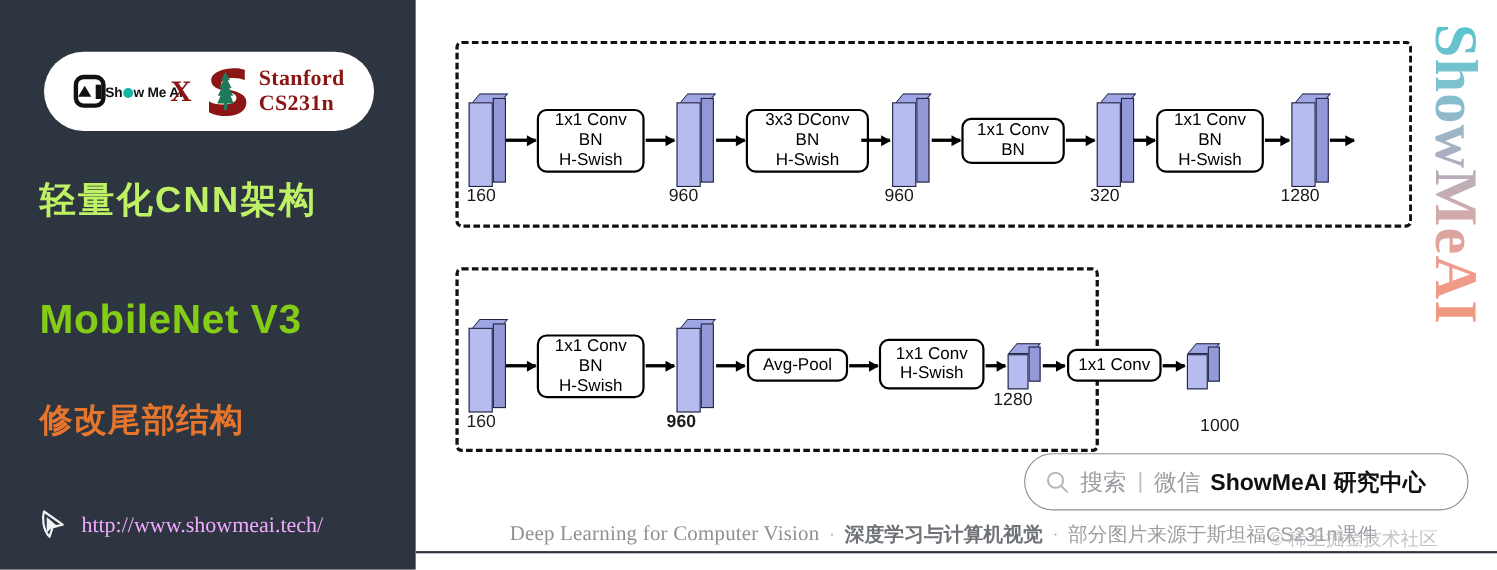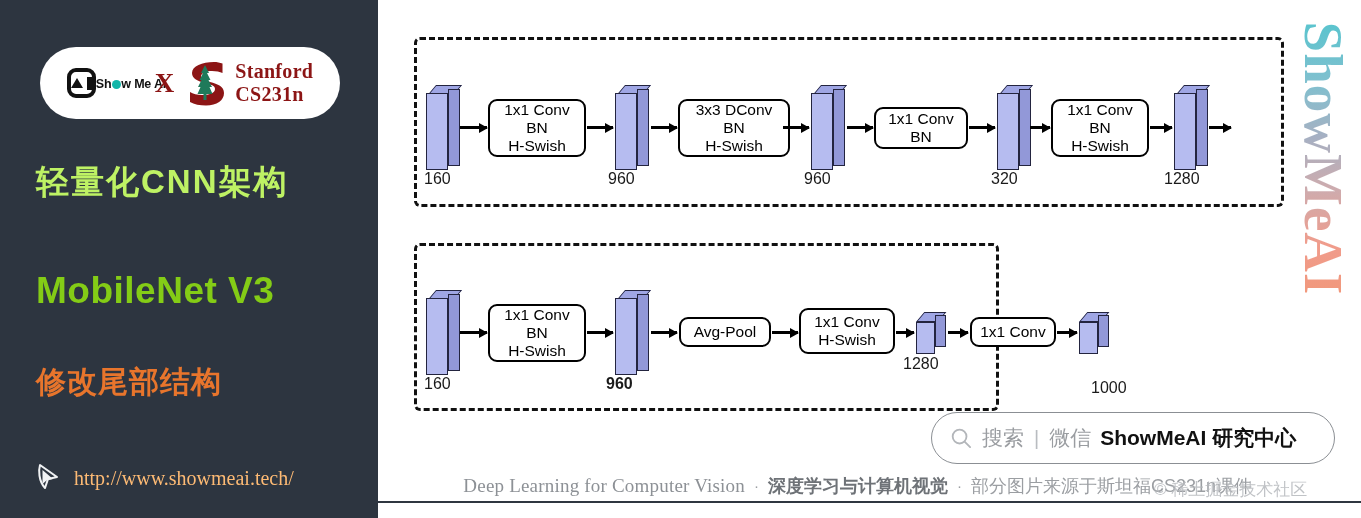--- a/index.html
+++ b/index.html
@@ -65,21 +65,21 @@
   .side-sub2{
     position:absolute;left:36px;top:362px;
     color:#e8752c;font-size:30px;font-weight:bold;letter-spacing:1px;
     white-space:nowrap;
   }
   .side-url{
     position:absolute;left:36px;top:463px;display:flex;align-items:center;gap:12px;
   }
   .cursor-icon{width:26px;height:30px;display:block;}
   .url-text{
-    color:#fdba74;font-size:20px;font-family:"Liberation Serif",serif;white-space:nowrap;
+    color:#f0abfc;font-size:20px;font-family:"Liberation Serif",serif;white-space:nowrap;
   }
 
   
   .main{position:absolute;left:378px;top:0;width:983px;height:518px;background:#fff;}
 
   
   .wm-vertical{
     position:absolute;right:-1px;top:18px;width:76px;height:280px;
     display:flex;align-items:center;justify-content:center;pointer-events:none;
   }

